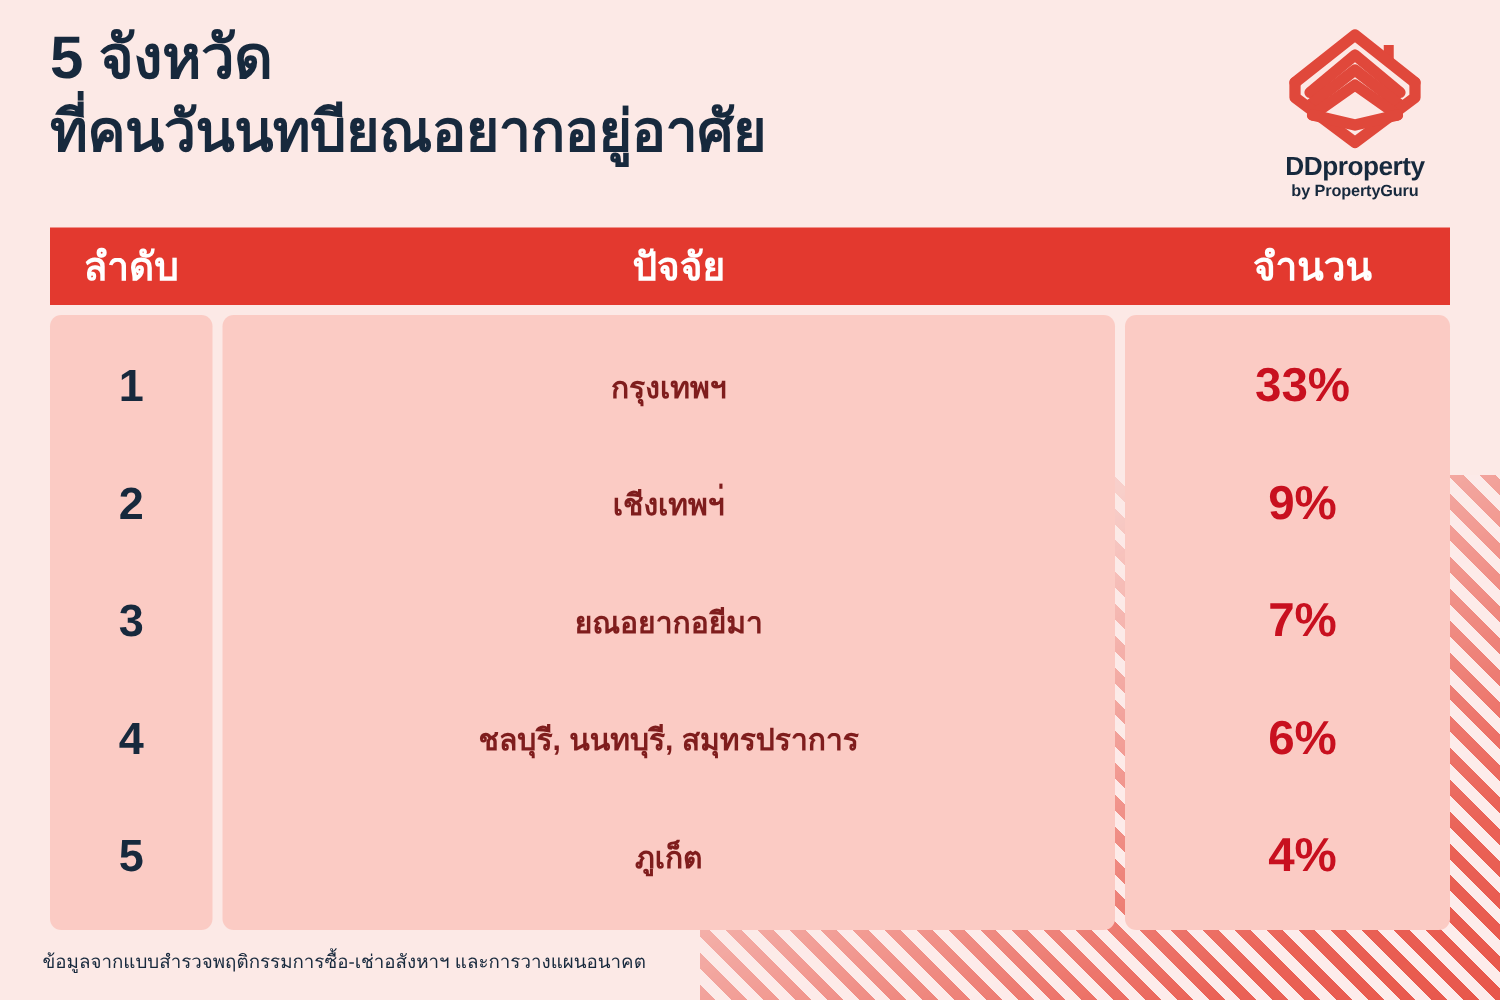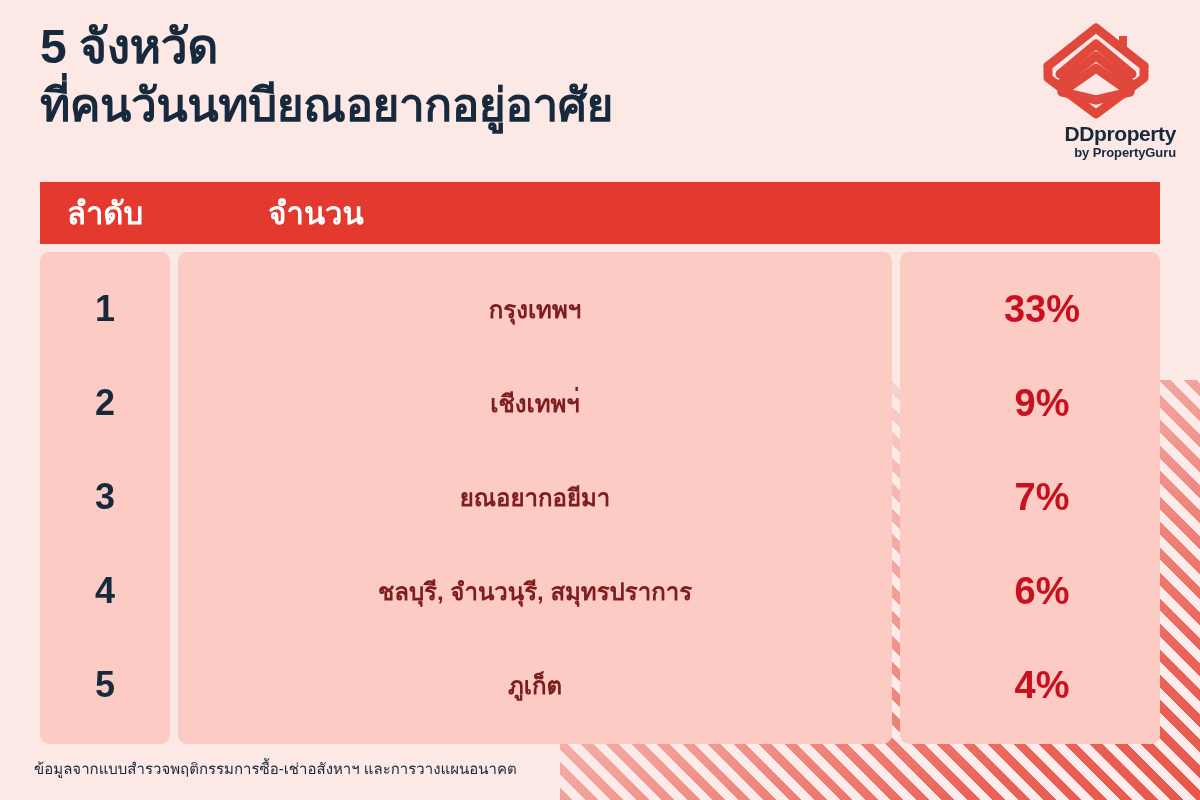--- a/index.html
+++ b/index.html
@@ -66,24 +66,24 @@
     line-height: 58px;
     letter-spacing: -0.5px;
     white-space: nowrap;
   }
   .title-line.line1 { font-size: 48px; }
   .title-line.line2 { font-size: 46px; }
 
   
   #logo {
     position: absolute;
-    right: 0;
+    right: 12px;
     top: 4px;
     width: 160px;
-    text-align: right;
+    text-align: center;
   }
   #logo-mark { display:block; margin: 0 auto; }
   #logo-word {
     color: #17293d;
     font-weight: 700;
     font-size: 21px;
     line-height: 23px;
     margin-top: 2px;
     letter-spacing: -0.4px;
   }
@@ -205,38 +205,39 @@
       <div id="logo-word">DDproperty</div>
       <div id="logo-sub">by PropertyGuru</div>
     </div>
 
   </div>
 
   <div id="table">
 
     <div id="table-head">
       <div class="th col-rank">ลำดับ</div>
+      <div class="th col-item">ปัจจัย</div>
       <div class="th col-value">จำนวน</div>
     </div>
 
     <div id="table-body">
 
       <div class="panel p-rank">
         <div class="cell rank">1</div>
         <div class="cell rank">2</div>
         <div class="cell rank">3</div>
         <div class="cell rank">4</div>
         <div class="cell rank">5</div>
       </div>
 
       <div class="panel p-item">
         <div class="cell item">กรุงเทพฯ</div>
         <div class="cell item">เชีงเทพฯ่</div>
         <div class="cell item">ยณอยากอยีมา</div>
-        <div class="cell item">ชลบุรี, จำนวนุรี, สมุทรปราการ</div>
+        <div class="cell item">ชลบุรี, นนทบุรี, สมุทรปราการ</div>
         <div class="cell item">ภูเก็ต</div>
       </div>
 
       <div class="panel p-value">
         <div class="cell value">33%</div>
         <div class="cell value">9%</div>
         <div class="cell value">7%</div>
         <div class="cell value">6%</div>
         <div class="cell value">4%</div>
       </div>

